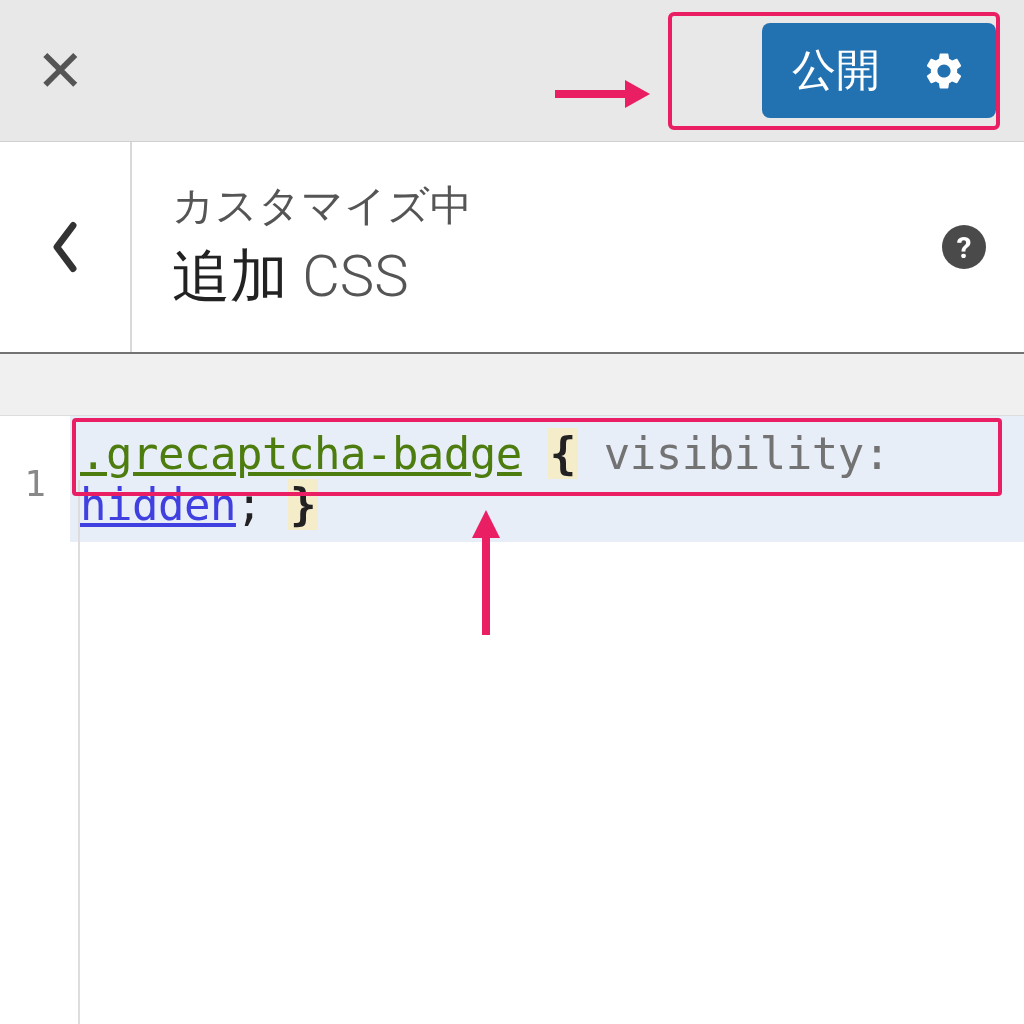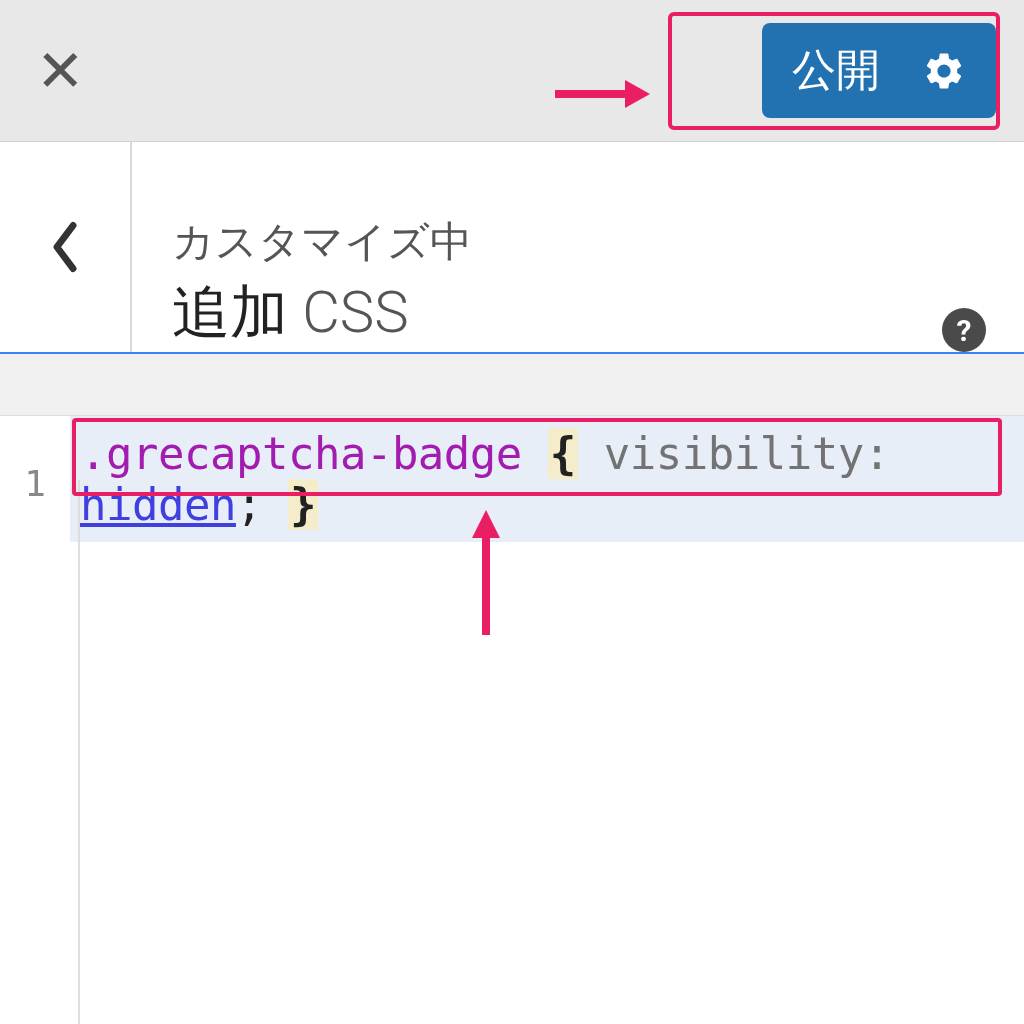--- a/index.html
+++ b/index.html
@@ -50,22 +50,22 @@
       cursor: pointer;
       border: none;
     }
     .gear-icon {
       width: 44px;
       height: 44px;
       display: inline-block;
     }
     .header-section {
       display: flex;
-      align-items: flex-end;
-      border-bottom: 2px solid #3b82f6;
+      align-items: center;
+      border-bottom: 2px solid #737373;
       height: 212px;
       position: relative;
     }
     .back-btn {
       width: 132px;
       height: 100%;
       display: flex;
       align-items: center;
       justify-content: center;
       font-size: 58px;
@@ -133,21 +133,21 @@
     }
     .code-content {
       flex: 1;
       font-family: Consolas, Monaco, monospace;
       font-size: 44px;
       padding: 12px 10px;
       background: #e8eef8;
       position: relative;
       letter-spacing: -0.5px;
     }
-    .selector { color: #a21caf; }
+    .selector { color: #4d7c0f; text-decoration: underline; }
     .brace { background: #f5edc9; padding: 0 2px; color: #222; font-weight: 600; }
     .property { color: #737373; }
     .value { color: #4040e0; text-decoration: underline; }
     .semicolon { color: #222; }
     .highlight-box-top {
       position: absolute;
       border: 4px solid #e91e63;
       border-radius: 6px;
       pointer-events: none;
       top: 12px;

